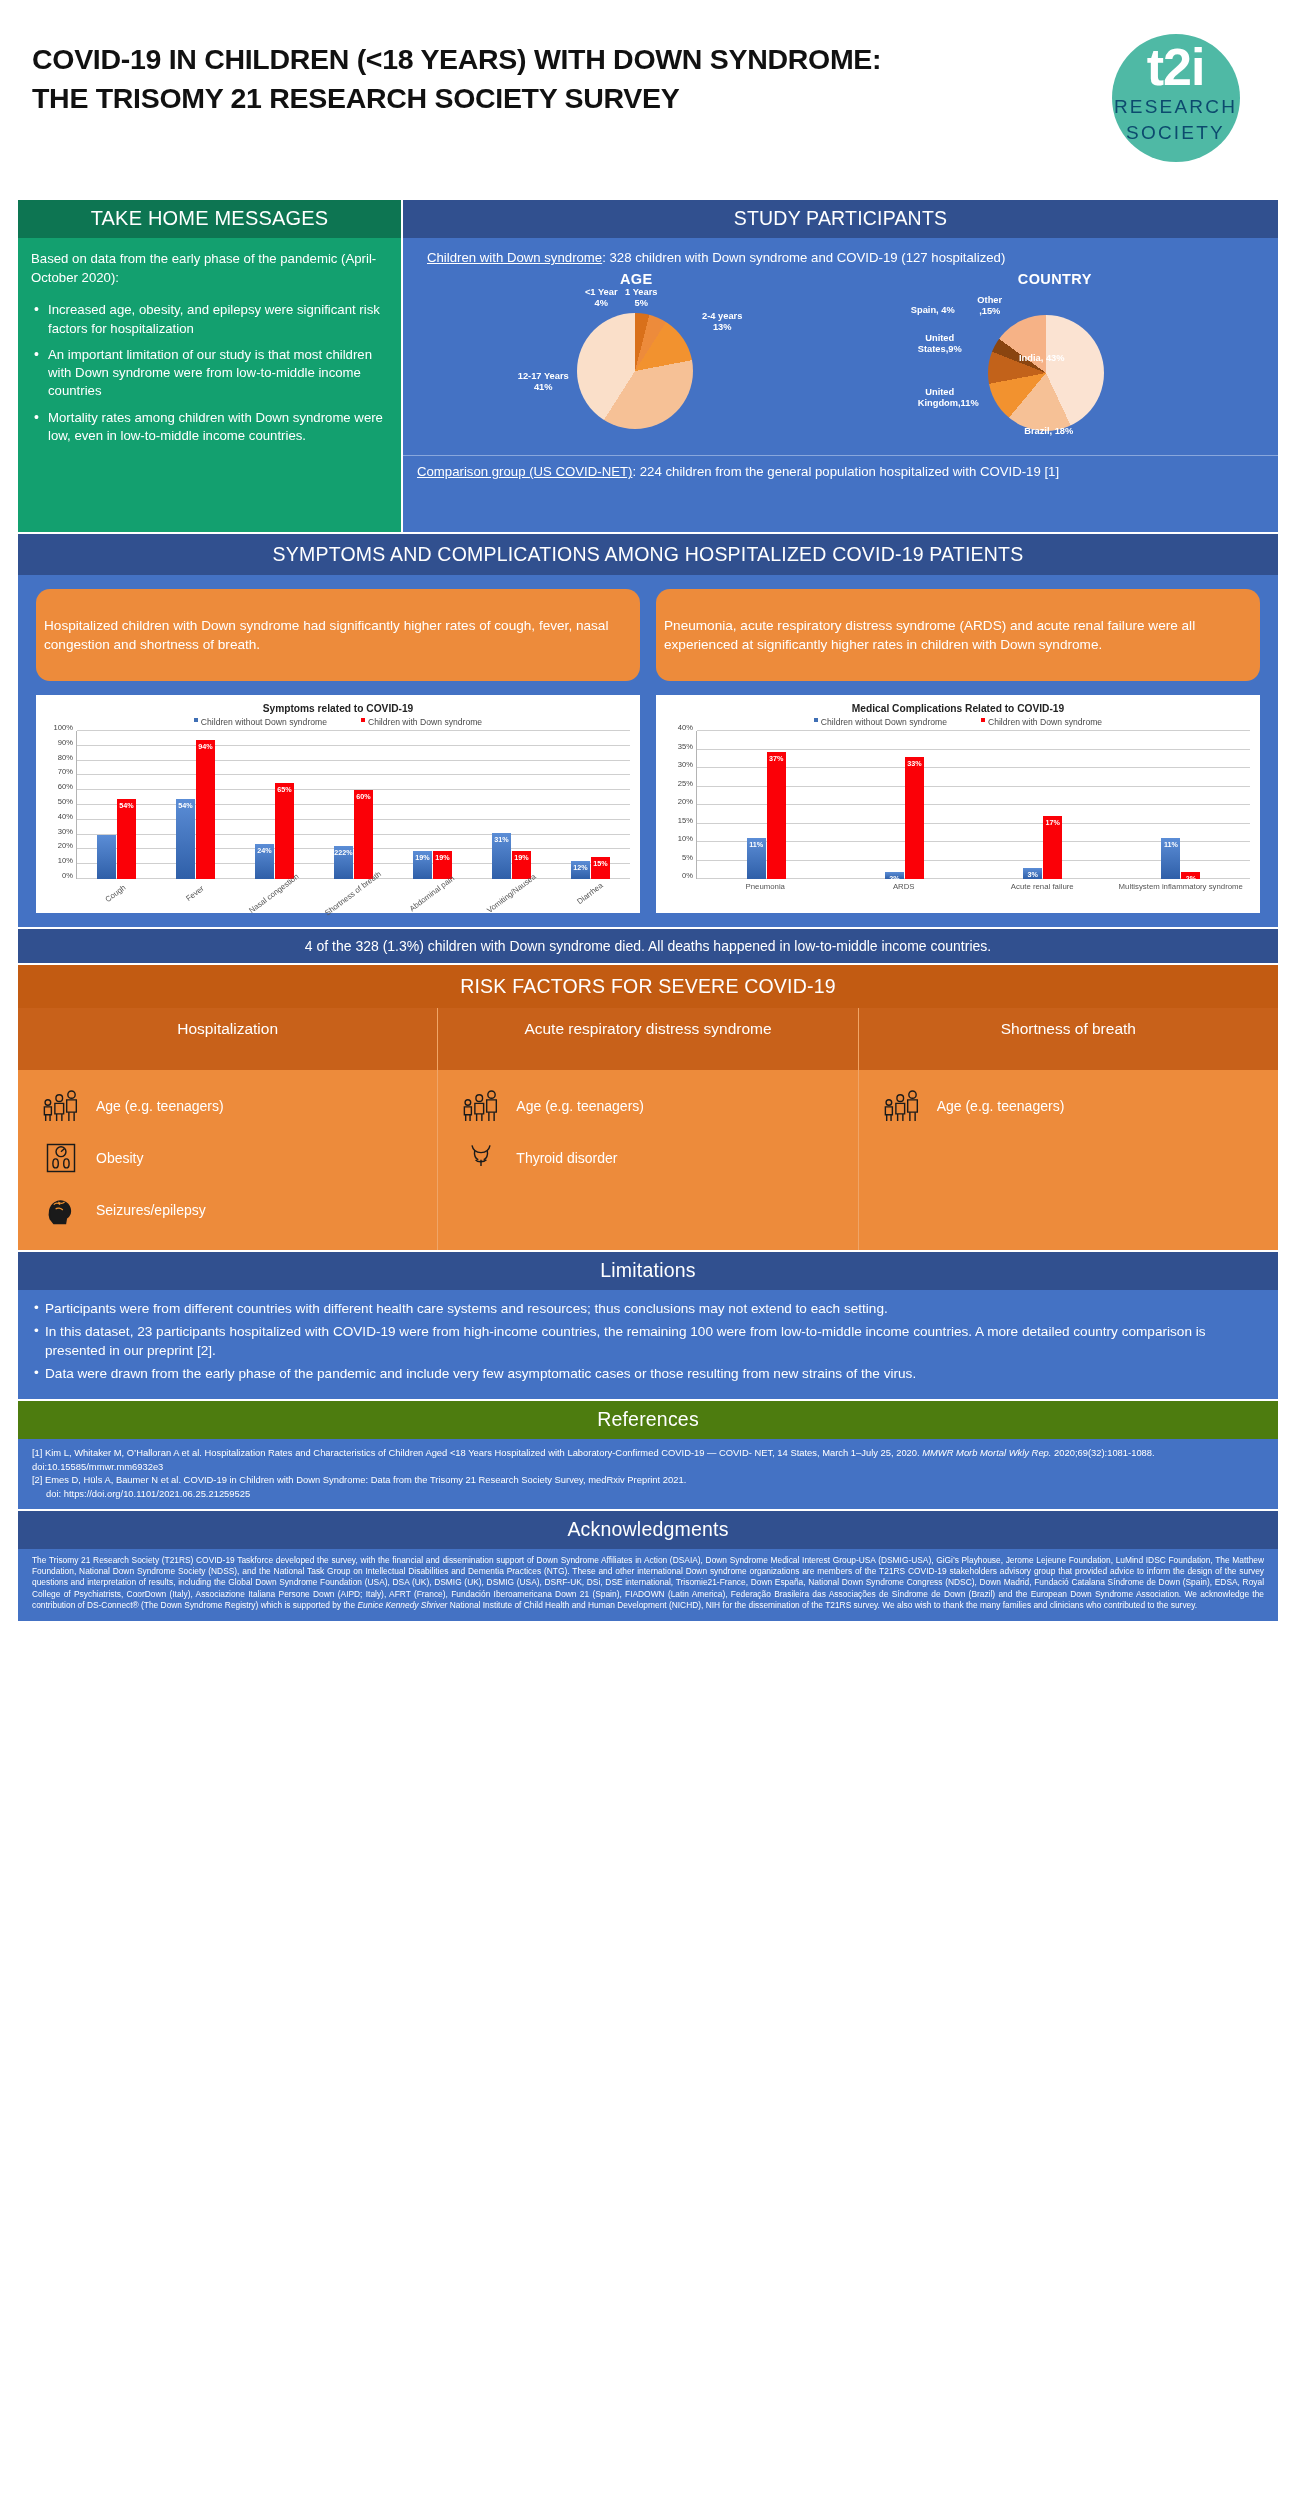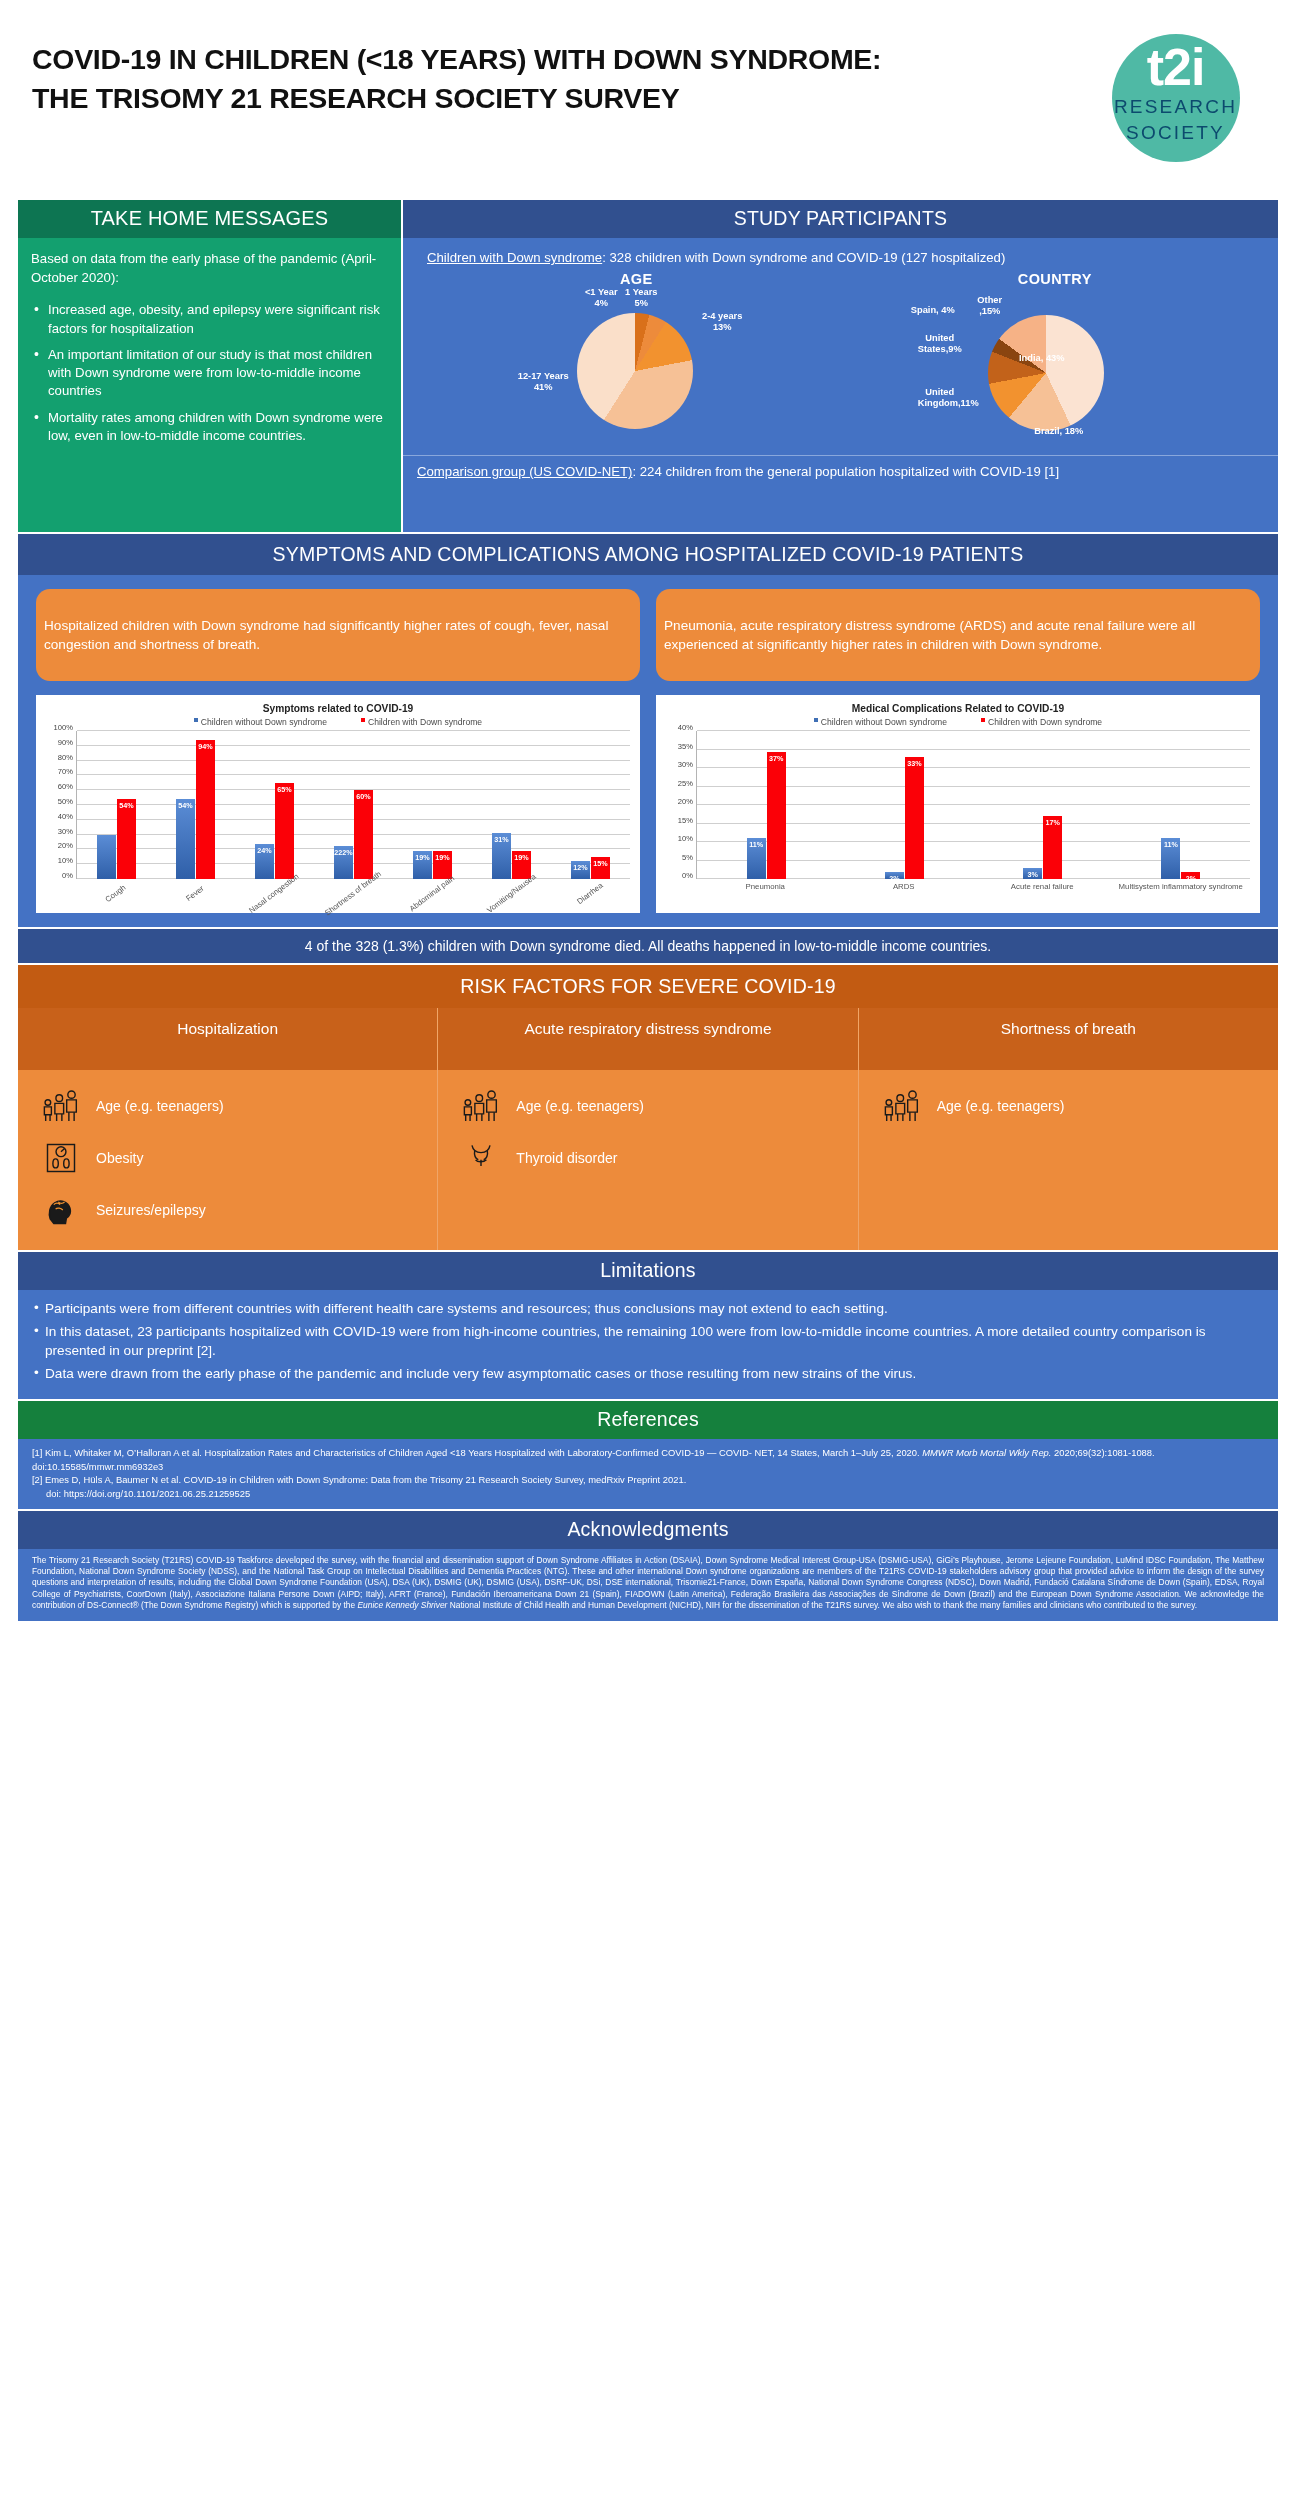--- a/index.html
+++ b/index.html
@@ -122,21 +122,21 @@
   
   .limits { margin-top: 2px; background: #4472c4; }
   .limits > .band-title { background: #31508f; }
   .limits-body { padding: 9px 16px 12px 16px; color: #ffffff; }
   .limits-body ul { list-style: none; }
   .limits-body li { position: relative; padding-left: 11px; font-size: 13.6px; line-height: 1.4; margin-bottom: 4px; }
   .limits-body li:before { content: "•"; position: absolute; left: 0; top: -1px; }
 
   
   .refs { margin-top: 2px; background: #4472c4; }
-  .refs > .band-title { background: #15803d; }
+  .refs > .band-title { background: #4d7c0f; }
   .refs-body { padding: 7px 14px 8px 14px; color: #ffffff; font-size: 9.4px; line-height: 1.45; }
   .refs-body i { font-style: italic; }
   .refs-body .indent { padding-left: 14px; }
 
   
   .ack { margin-top: 2px; background: #4472c4; }
   .ack > .band-title { background: #31508f; }
   .ack-body { padding: 6px 14px 10px 14px; color: #ffffff; font-size: 8.4px; line-height: 1.35; text-align: justify; }
   .ack-body i { font-style: italic; }
 </style>
@@ -213,21 +213,21 @@
                  background: conic-gradient(
                    #fbe3d2 0deg 154.8deg,
                    #f6c196 154.8deg 219.6deg,
                    #f2922f 219.6deg 259.2deg,
                    #c2621a 259.2deg 291.6deg,
                    #8a4510 291.6deg 306deg,
                    #f6b286 306deg 360deg);"></div>
             <div class="pie-label" style="left:126px; top:82px; width:52px; color:#ffffff;">
               <span>India, 43%</span>
             </div>
-            <div class="pie-label" style="left:142px; top:155px; width:54px;">
+            <div class="pie-label" style="left:132px; top:155px; width:54px;">
               <span>Brazil, 18%</span>
             </div>
             <div class="pie-label" style="left:28px; top:116px; width:44px;">
               <span>United Kingdom,11%</span>
             </div>
             <div class="pie-label" style="left:28px; top:62px; width:44px;">
               <span>United States,9%</span>
             </div>
             <div class="pie-label" style="left:20px; top:34px; width:46px;">
               <span>Spain, 4%</span>

